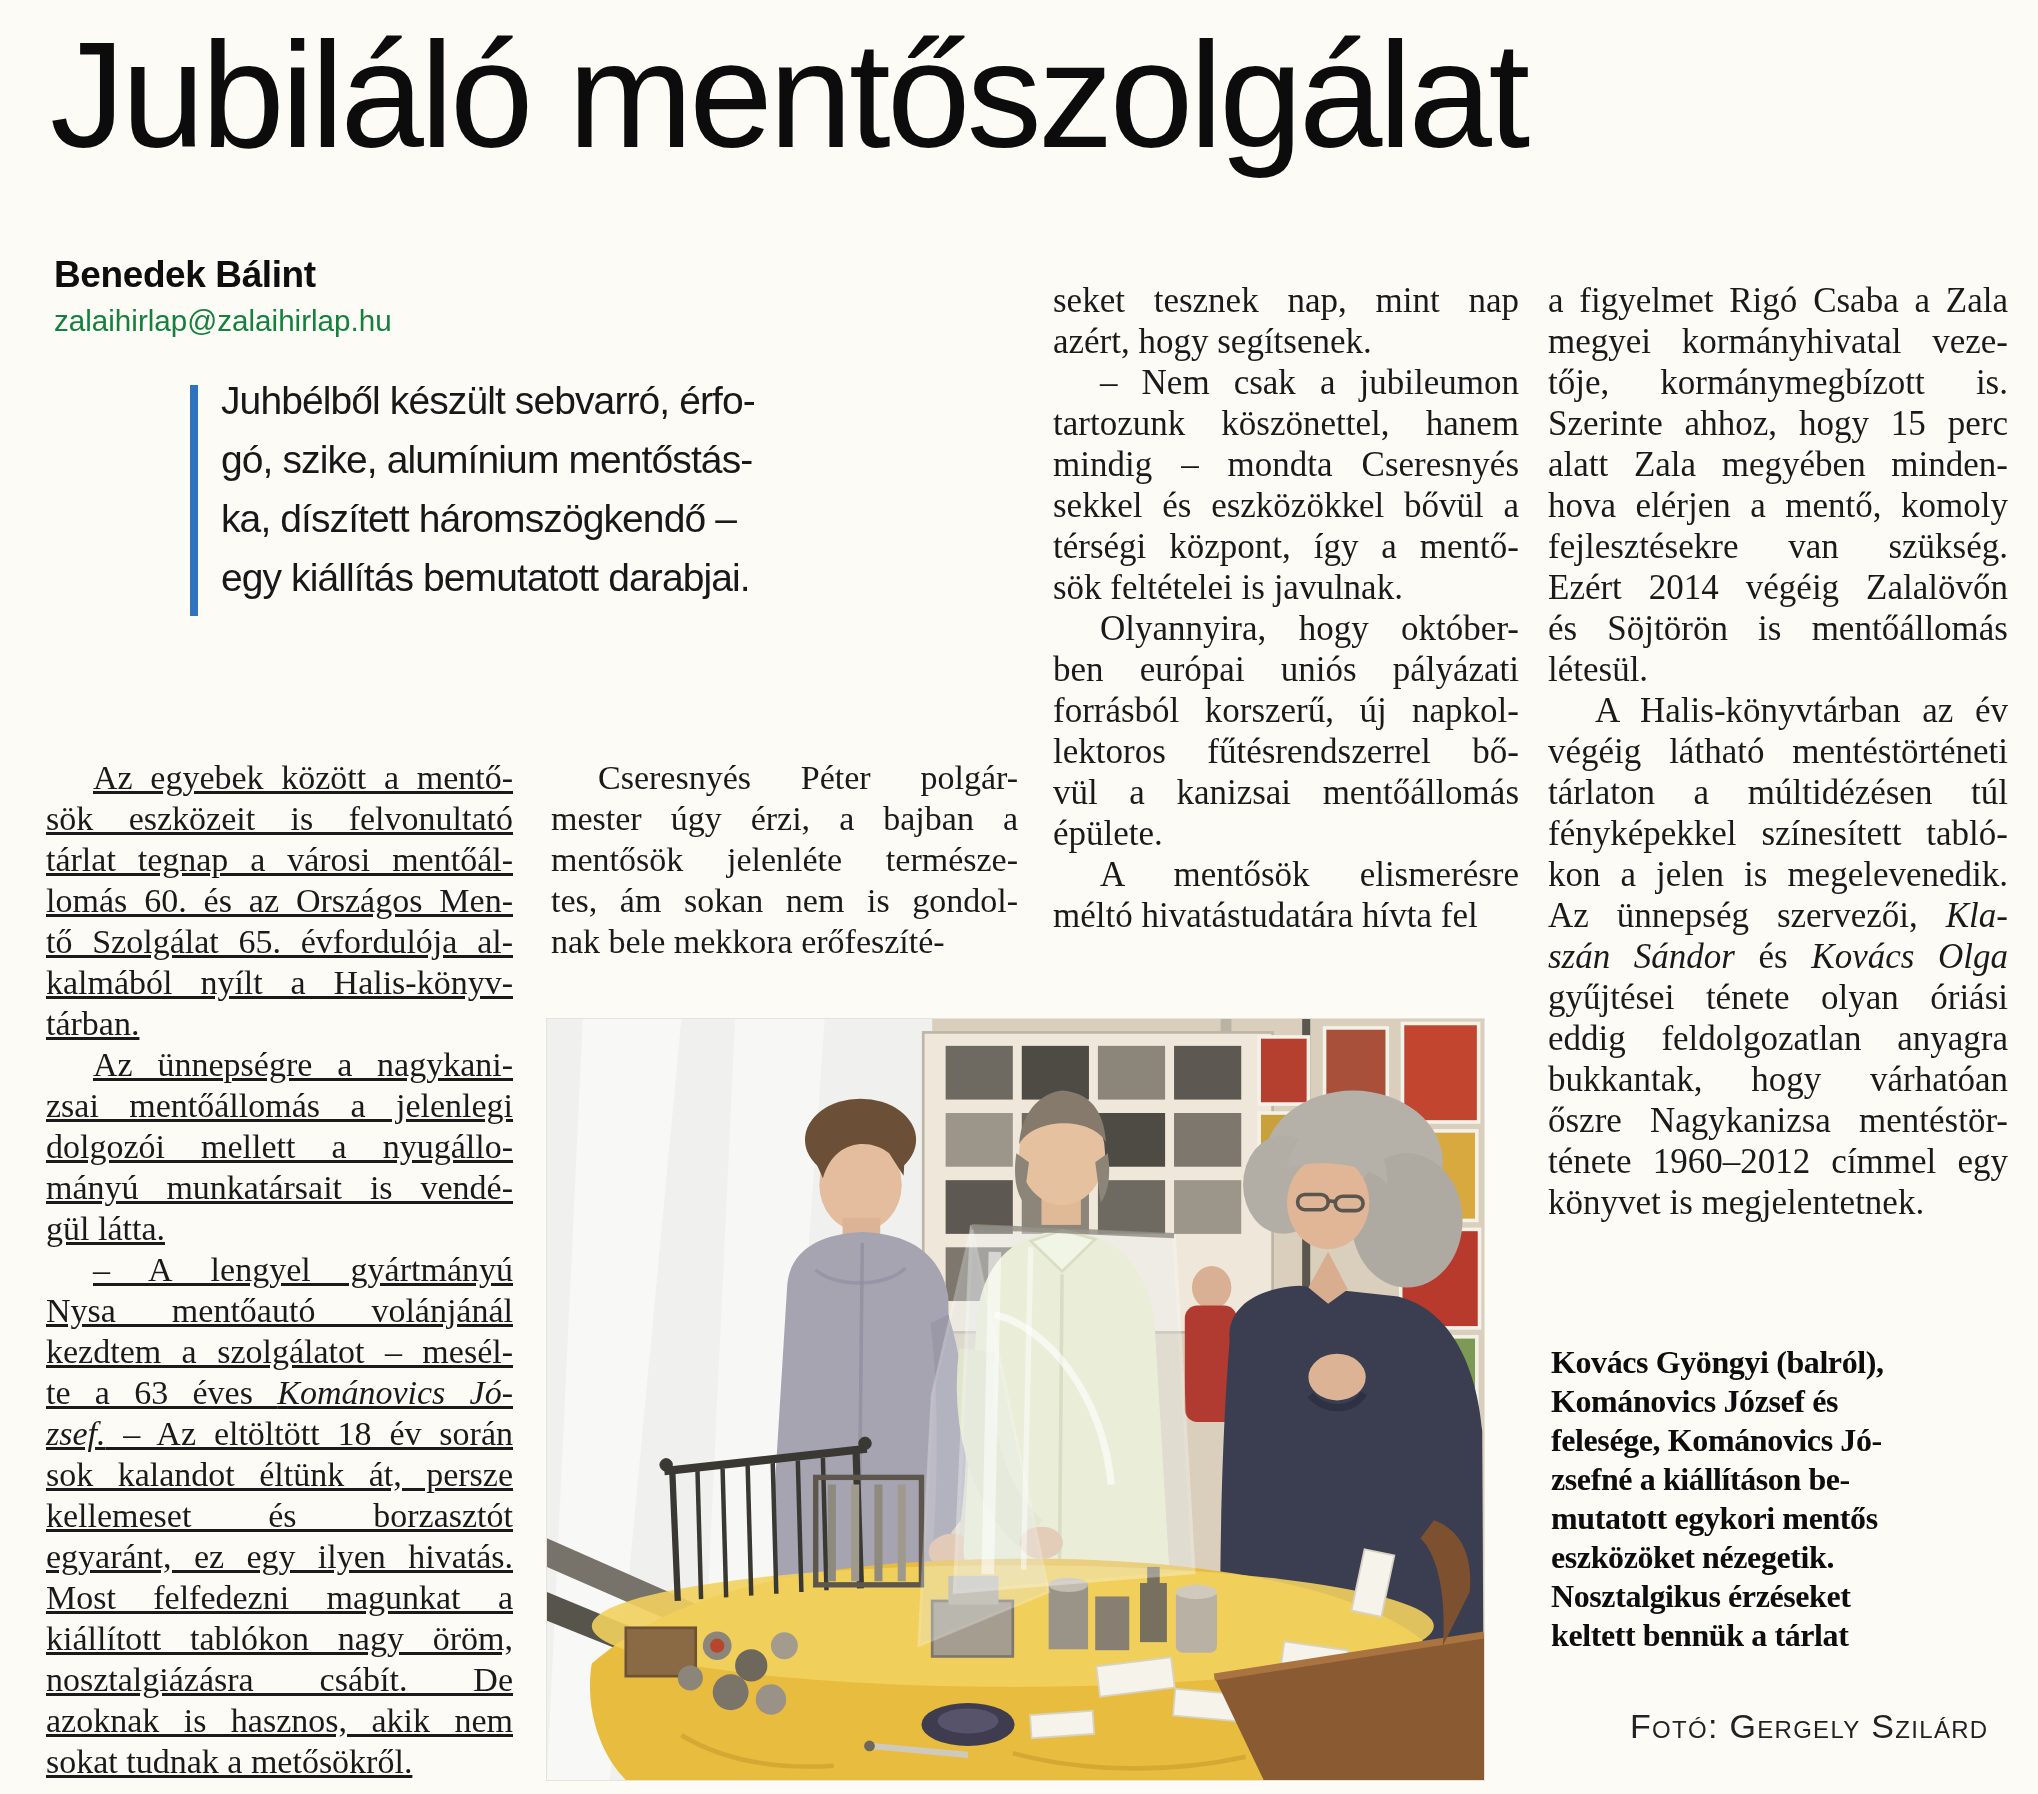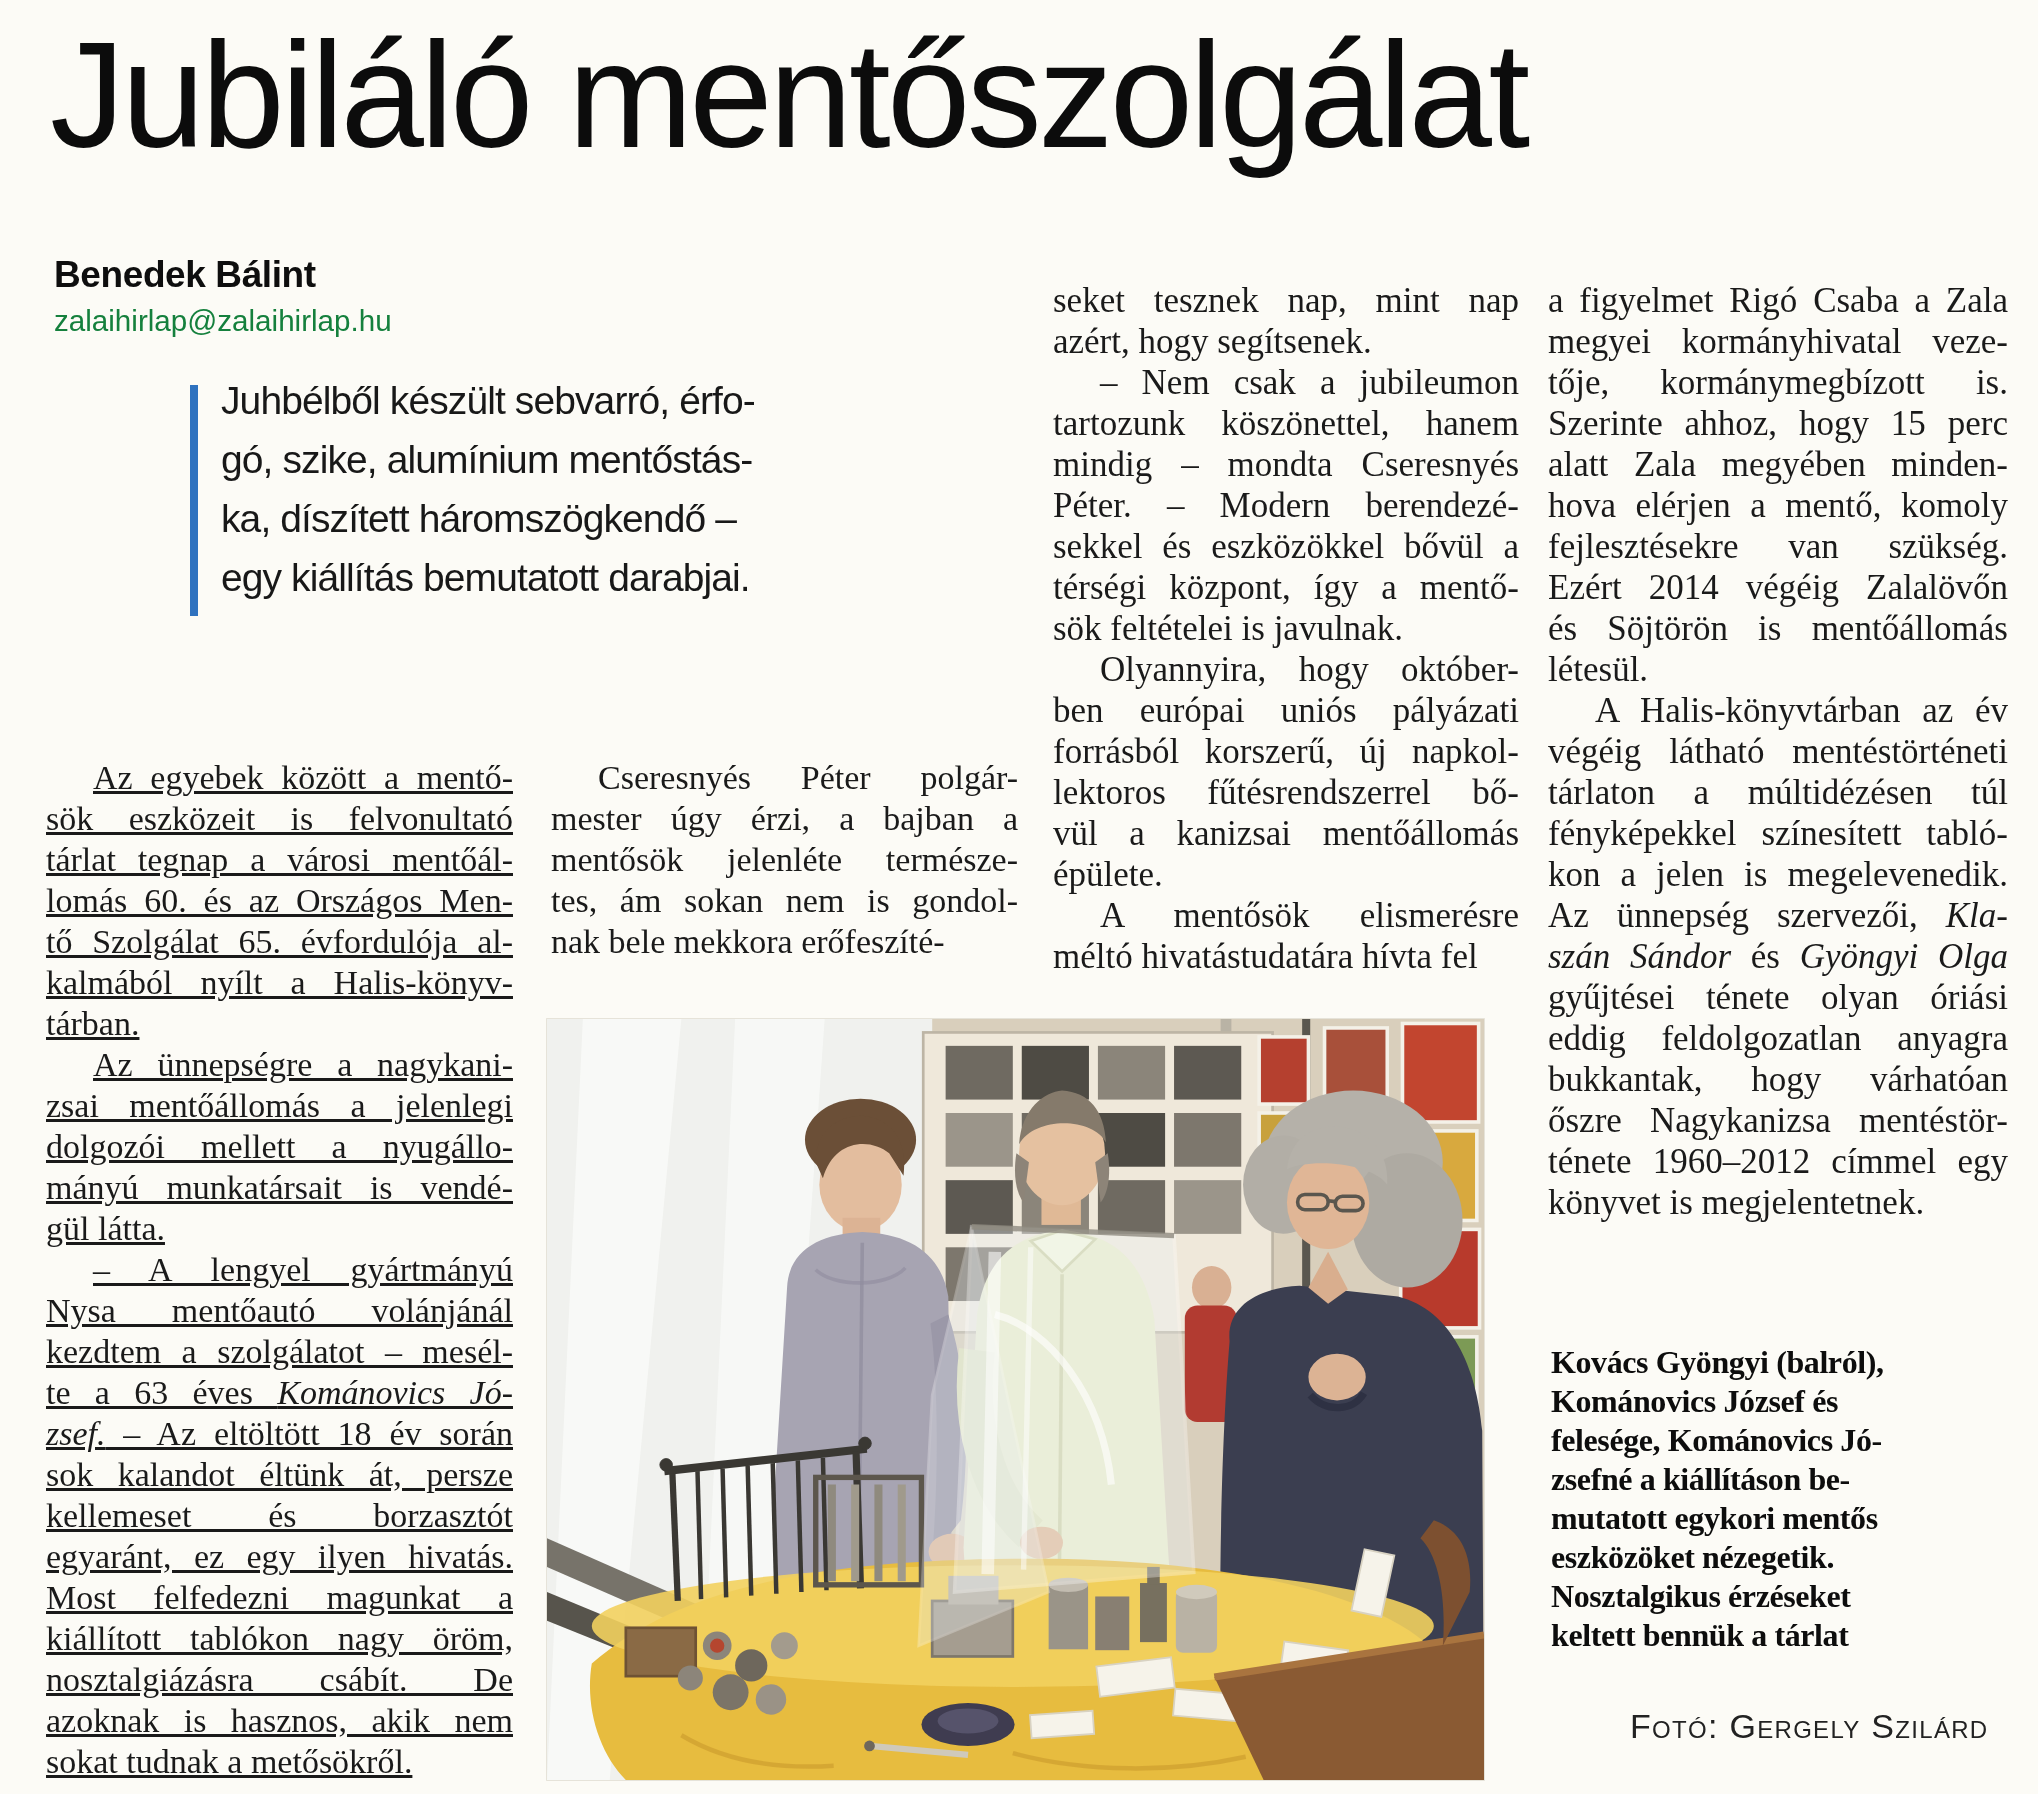--- a/index.html
+++ b/index.html
@@ -96,21 +96,20 @@
       <div class="tl j">mentősök jelenléte természe-</div>
       <div class="tl j">tes, ám sokan nem is gondol-</div>
       <div class="tl">nak bele mekkora erőfeszíté-</div>
     </div>
   <div class="col" id="col3">
       <div class="tl j">seket tesznek nap, mint nap</div>
       <div class="tl">azért, hogy segítsenek.</div>
       <div class="tl ind j">– Nem csak a jubileumon</div>
       <div class="tl j">tartozunk köszönettel, hanem</div>
       <div class="tl j">mindig – mondta Cseresnyés</div>
-      <div class="tl j">Péter. – Modern berendezé-</div>
       <div class="tl j">sekkel és eszközökkel bővül a</div>
       <div class="tl j">térségi központ, így a mentő-</div>
       <div class="tl">sök feltételei is javulnak.</div>
       <div class="tl ind j">Olyannyira, hogy október-</div>
       <div class="tl j">ben európai uniós pályázati</div>
       <div class="tl j">forrásból korszerű, új napkol-</div>
       <div class="tl j">lektoros fűtésrendszerrel bő-</div>
       <div class="tl j">vül a kanizsai mentőállomás</div>
       <div class="tl">épülete.</div>
       <div class="tl ind j">A mentősök elismerésre</div>
@@ -126,21 +125,21 @@
       <div class="tl j">fejlesztésekre van szükség.</div>
       <div class="tl j">Ezért 2014 végéig Zalalövőn</div>
       <div class="tl j">és Söjtörön is mentőállomás</div>
       <div class="tl">létesül.</div>
       <div class="tl ind j">A Halis-könyvtárban az év</div>
       <div class="tl j">végéig látható mentéstörténeti</div>
       <div class="tl j">tárlaton a múltidézésen túl</div>
       <div class="tl j">fényképekkel színesített tabló-</div>
       <div class="tl j">kon a jelen is megelevenedik.</div>
       <div class="tl j">Az ünnepség szervezői, <i>Kla-</i></div>
-      <div class="tl j"><i>szán Sándor</i> és <i>Gyöngyi Olga</i></div>
+      <div class="tl j"><i>szán Sándor</i> és <i>Kovács Olga</i></div>
       <div class="tl j">gyűjtései ténete olyan óriási</div>
       <div class="tl j">eddig feldolgozatlan anyagra</div>
       <div class="tl j">bukkantak, hogy várhatóan</div>
       <div class="tl j">őszre Nagykanizsa mentéstör-</div>
       <div class="tl j">ténete 1960–2012 címmel egy</div>
       <div class="tl">könyvet is megjelentetnek.</div>
     </div>
 
   <div class="photo">
     <svg viewBox="0 0 1046 850" preserveAspectRatio="none">

